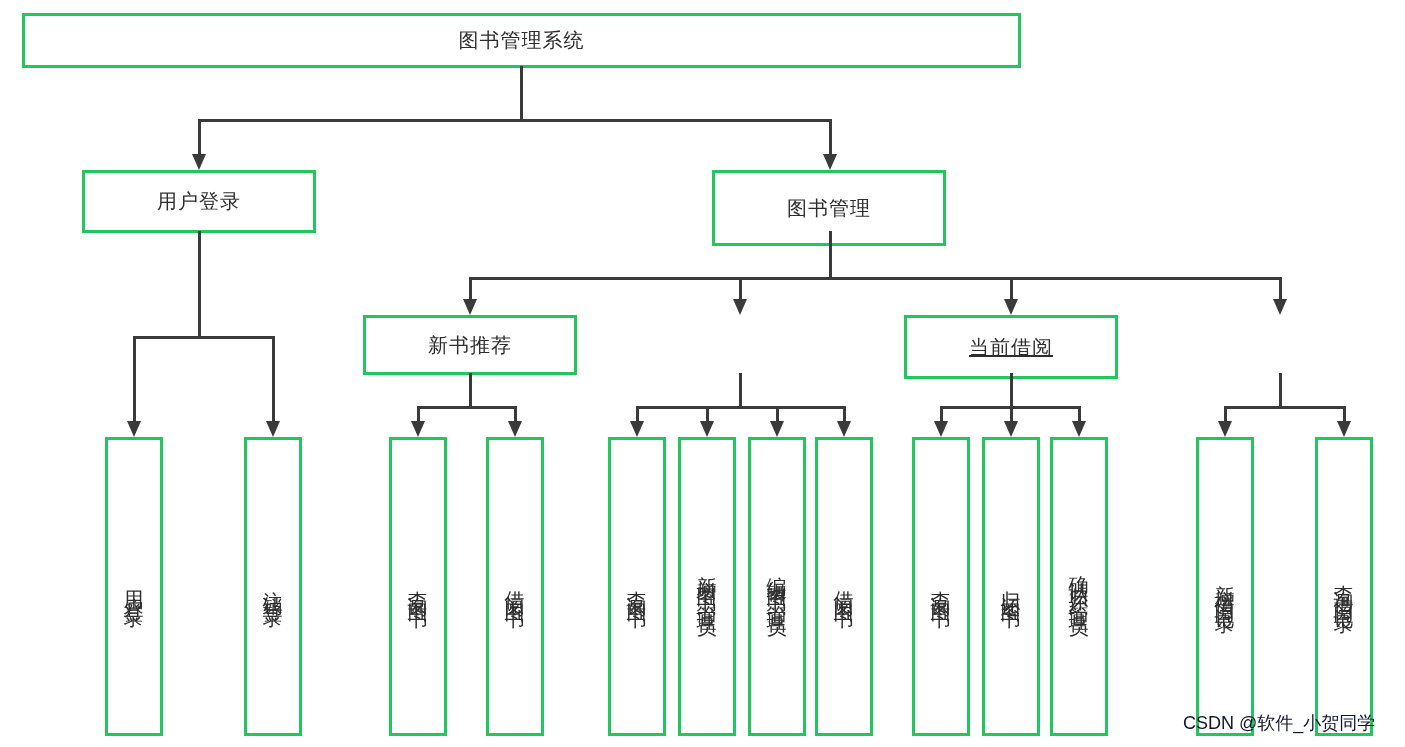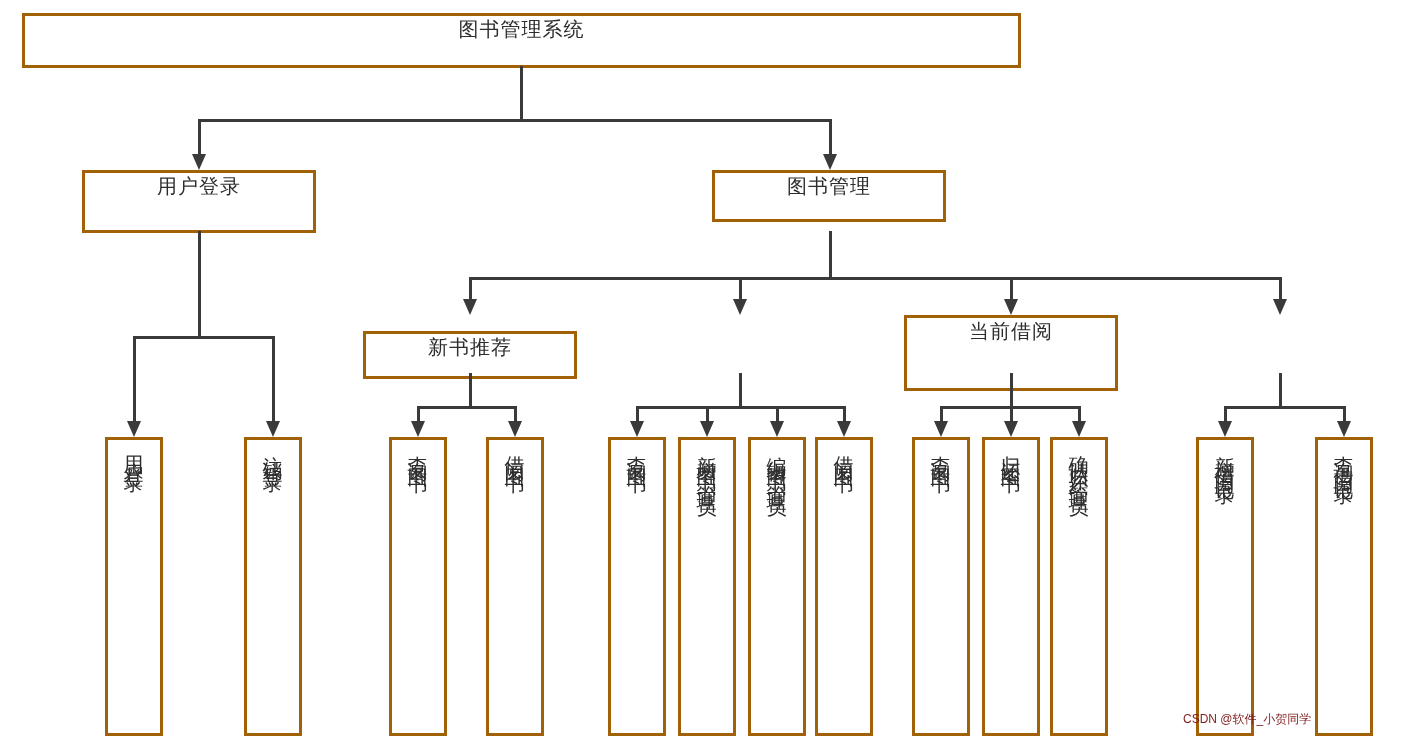--- a/index.html
+++ b/index.html
@@ -7,23 +7,24 @@
   .canvas {
     position: relative;
     width: 1405px;
     height: 747px;
     background: #ffffff;
     font-family: "Liberation Sans", "DejaVu Sans", sans-serif;
     overflow: hidden;
   }
   .node {
     position: absolute;
-    border: 3px solid #a16207;
+    border: 3px solid #22c55e;
     background: #ffffff;
     display: flex;
+    align-items: center;
     justify-content: center;
     color: #2d2d2d;
   }
   .hbox span {
     font-size: 20px;
     letter-spacing: 1px;
     white-space: nowrap;
   }
   .vbox span {
     writing-mode: vertical-rl;
@@ -40,46 +41,46 @@
     width: 0;
     height: 0;
     border-left: 7px solid transparent;
     border-right: 7px solid transparent;
     border-top: 16px solid #3a3a3a;
   }
   .watermark {
     position: absolute;
     left: 1183px;
     top: 711px;
-    font-size: 12px;
-    color: #7f1d1d;
+    font-size: 18px;
+    color: #0f172a;
     white-space: nowrap;
     z-index: 5;
   }
 </style>
 </head>
 <body>
 
 <div class="canvas">
 
   <div class="node hbox" style="left:22px; top:13px; width:999px; height:55px;">
     <span>图书管理系统</span>
   </div>
 
   <div class="node hbox" style="left:82px; top:170px; width:234px; height:63px;">
     <span>用户登录</span>
   </div>
-  <div class="node hbox" style="left:712px; top:170px; width:234px; height:52px;">
+  <div class="node hbox" style="left:712px; top:170px; width:234px; height:76px;">
     <span>图书管理</span>
   </div>
 
-  <div class="node hbox" style="left:363px; top:315px; width:214px; height:48px;margin-top:16px;">
+  <div class="node hbox" style="left:363px; top:315px; width:214px; height:60px;">
     <span>新书推荐</span>
   </div>
-  <div class="node hbox" style="left:904px; top:315px; width:214px; height:76px;">
+  <div class="node hbox" style="left:904px; top:315px; width:214px; height:64px;text-decoration:underline;">
     <span>当前借阅</span>
   </div>
 
   <div class="node vbox" style="left:105px; top:437px; width:58px; height:299px;">
     <span>用户登录</span>
   </div>
   <div class="node vbox" style="left:244px; top:437px; width:58px; height:299px;">
     <span>注销登录</span>
   </div>
 

